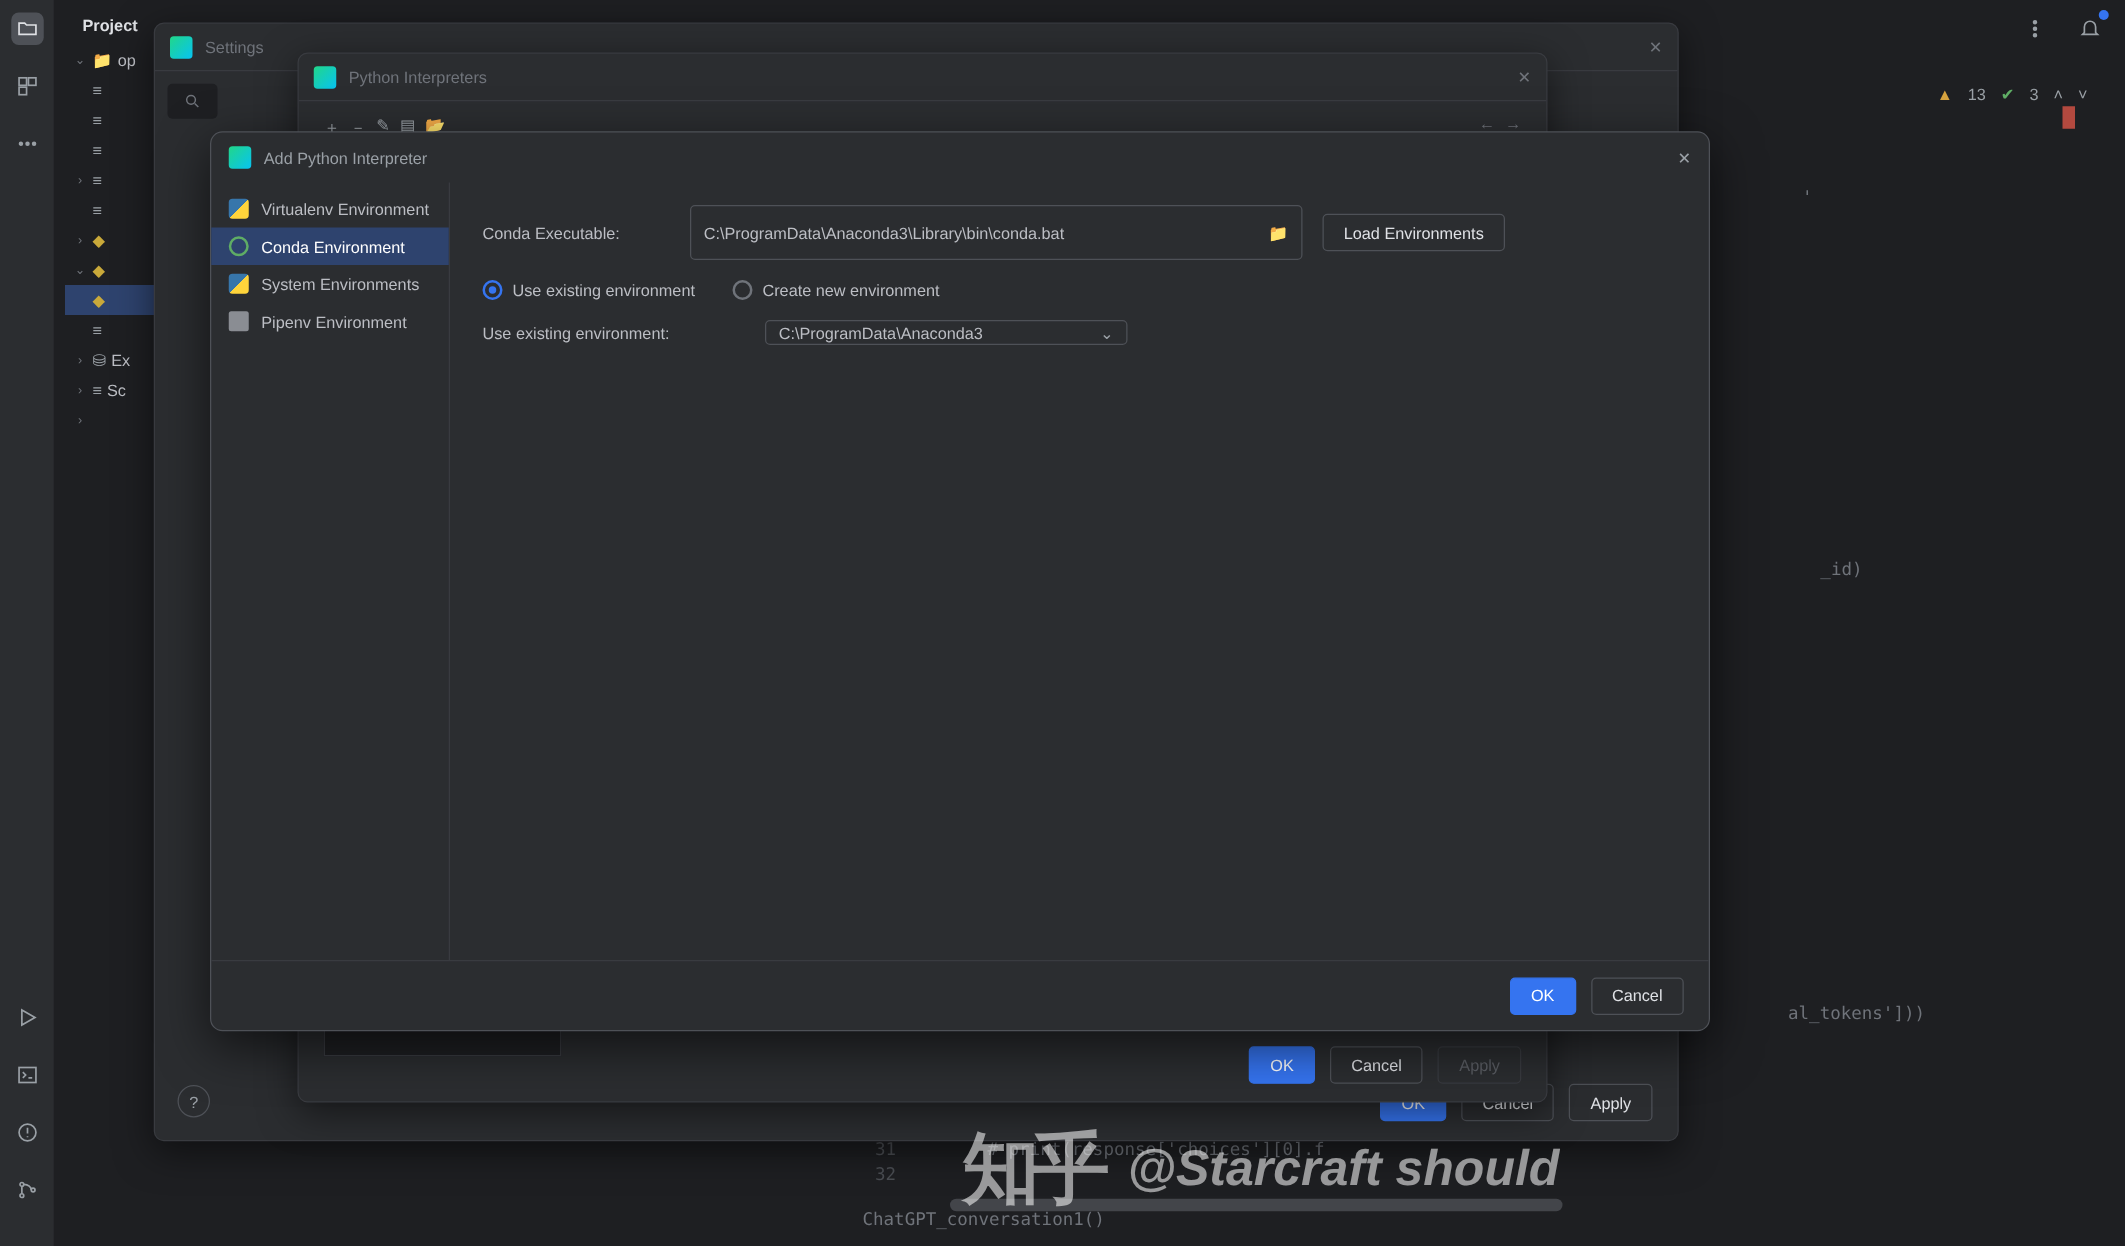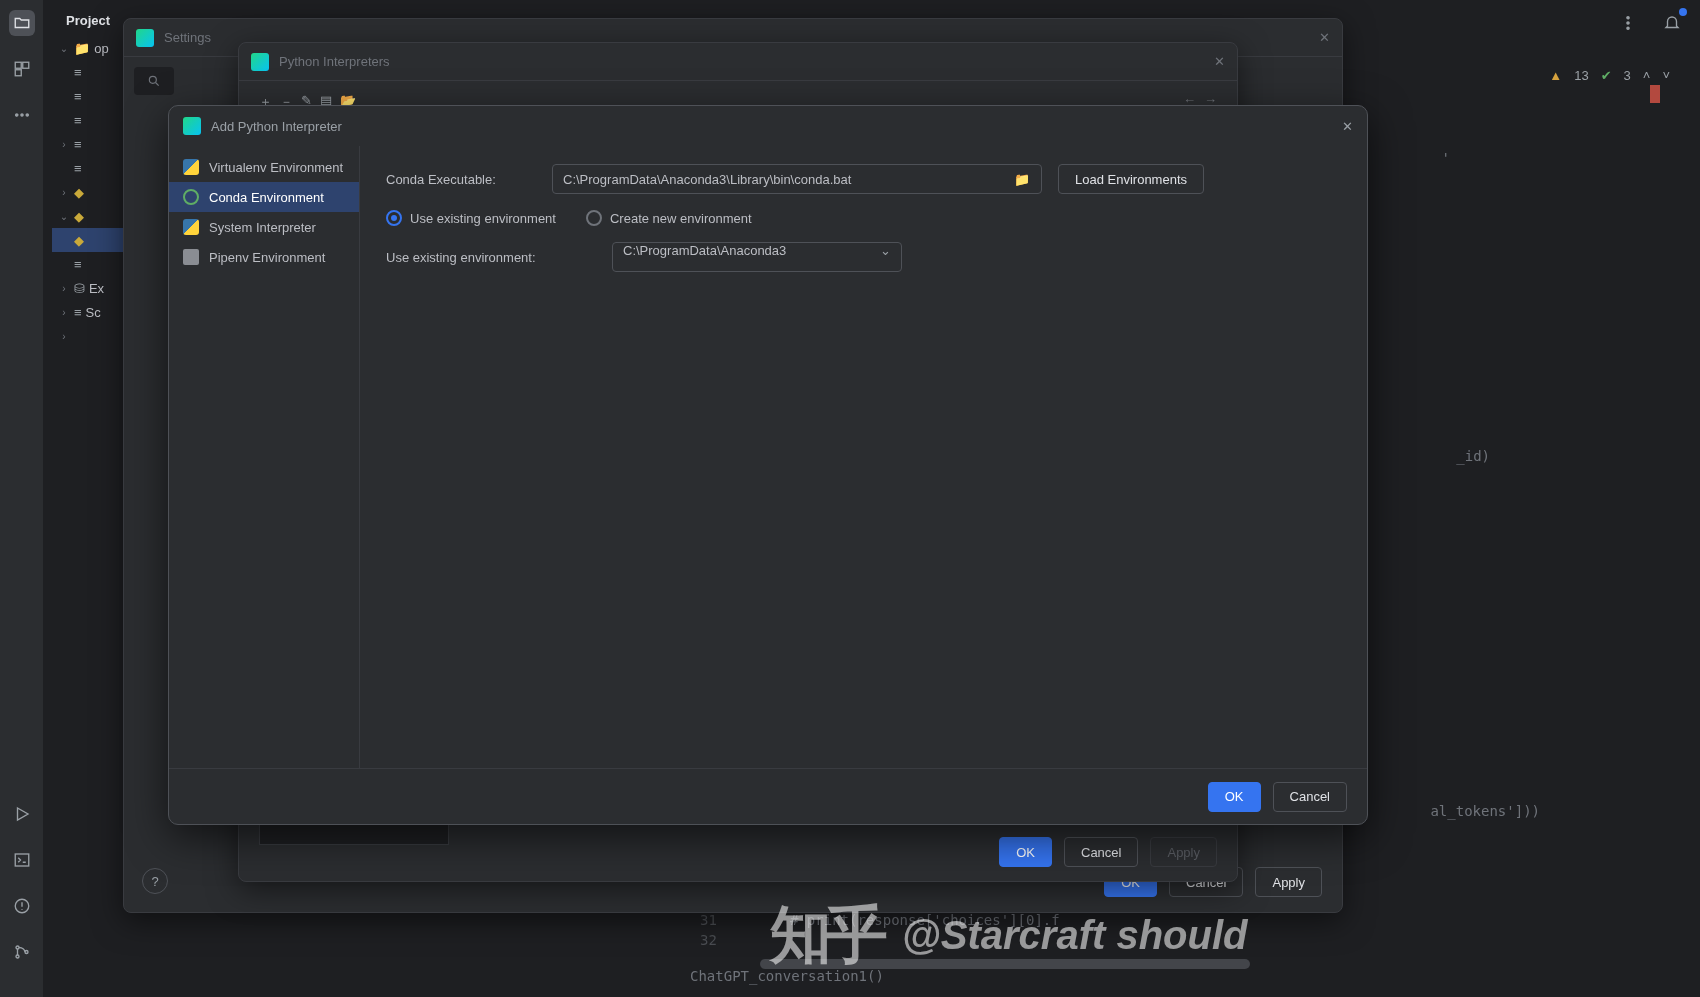--- a/index.html
+++ b/index.html
@@ -62,31 +62,31 @@
 .env-item.selected { background:#2e436e; color:#fff; }
 .env-icon { width:16px; height:16px; display:inline-block; }
 .env-icon.py { background:linear-gradient(135deg,#3776ab 50%,#ffd43b 50%); border-radius:3px; }
 .env-icon.conda { border:2px solid #5fad65; border-radius:50%; background:transparent; }
 .env-icon.pipenv { background:#8a8d93; border-radius:2px; }
 .env-icon.poetry { background:linear-gradient(135deg,#3776ab 50%,#ffd43b 50%); border-radius:3px; }
 
 .env-form { flex:1; padding:18px 26px; }
 .form-row { display:flex; align-items:center; gap:16px; margin-bottom:16px; }
 .form-label { min-width:150px; color:#bcbec4; }
-.text-input { flex:1; max-width:490px; height:30px; background:#2b2d30; border:1px solid #4e5157; border-radius:4px; color:#bcbec4; padding:0 10px; display:flex; align-items:center; justify-content:space-between; }
+.text-input { flex:1; max-width:490px; height:44px; background:#2b2d30; border:1px solid #4e5157; border-radius:4px; color:#bcbec4; padding:0 10px; display:flex; align-items:center; justify-content:space-between; }
 .text-input .browse { color:#9aa0a6; cursor:pointer; }
 .btn { height:30px; padding:0 16px; background:#2b2d30; border:1px solid #4e5157; border-radius:4px; color:#dfe1e5; cursor:pointer; display:inline-flex; align-items:center; }
 .btn.primary { background:#3574f0; border-color:#3574f0; color:#ffffff; }
 .btn.disabled { color:#5a5d63; border-color:#393b40; }
 .radio-row { display:flex; align-items:center; gap:30px; }
 .radio { display:flex; align-items:center; gap:8px; cursor:pointer; }
 .radio .dot { width:16px; height:16px; border:2px solid #6f737a; border-radius:50%; position:relative; }
 .radio.selected .dot { border-color:#3574f0; }
 .radio.selected .dot::after { content:''; position:absolute; inset:3px; background:#3574f0; border-radius:50%; }
-.select { width:290px; height:30px; background:#2b2d30; border:1px solid #4e5157; border-radius:4px; color:#bcbec4; padding:0 10px; display:flex; justify-content:space-between; }
+.select { width:290px; height:20px; background:#2b2d30; border:1px solid #4e5157; border-radius:4px; color:#bcbec4; padding:0 10px; display:flex; align-items:center; justify-content:space-between; }
 .select .caret { color:#9aa0a6; }
 
 .dlg-add .footer { height:56px; border-top:1px solid #393b40; display:flex; align-items:center; justify-content:flex-end; gap:12px; padding:0 20px; }
 
 
 .watermark { position:absolute; bottom:20px; left:50%; transform:translateX(-26%); display:flex; align-items:center; gap:20px; opacity:.55; pointer-events:none;margin-left:44px; }
 .watermark .zhi { font-size:62px; font-weight:bold; color:#fff; font-family:"Microsoft YaHei",sans-serif; letter-spacing:-6px; }
 .watermark .handle { font-size:40px; font-weight:600; color:#fff; font-style:italic; }
 
 
@@ -299,21 +299,21 @@
       <div class="env-item">
           <span class="env-icon py"></span>
           <span>Virtualenv Environment</span>
         </div>
       <div class="env-item selected">
           <span class="env-icon conda"></span>
           <span>Conda Environment</span>
         </div>
       <div class="env-item">
           <span class="env-icon py"></span>
-          <span>System Interpreter</span>
+          <span>System Environments</span>
         </div>
       <div class="env-item">
           <span class="env-icon pipenv"></span>
           <span>Pipenv Environment</span>
         </div>
     </div>
     <div class="env-form">
       <div class="form-row">
         <div class="form-label">Conda Executable:</div>
         <div class="text-input">

